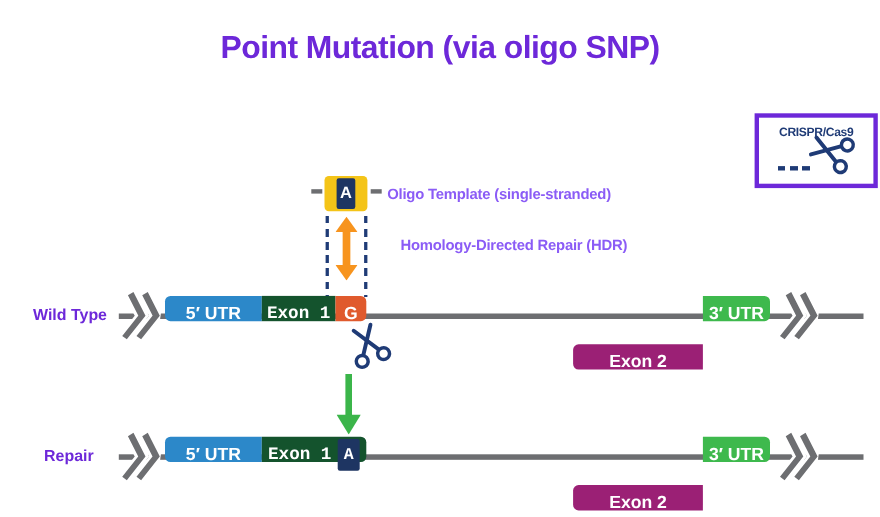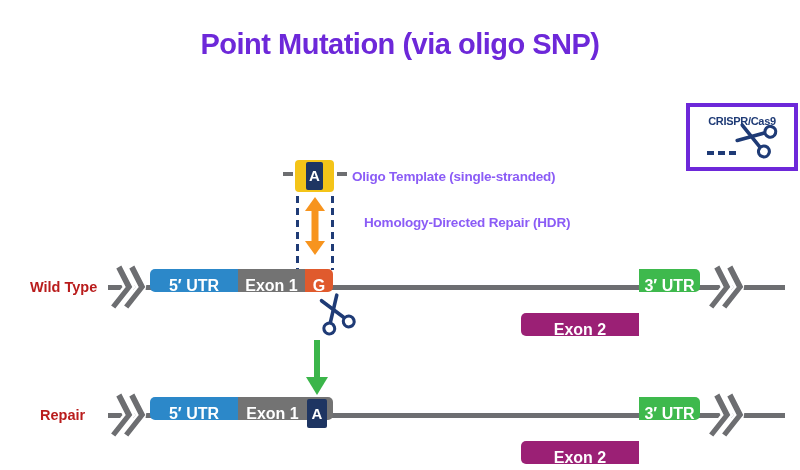--- a/index.html
+++ b/index.html
@@ -24,27 +24,27 @@
   .oligo-a{position:absolute;left:11px;top:2px;width:17px;height:28px;background:#1e3562;
           color:#fff;font-size:15px;font-weight:bold;text-align:center;line-height:28px;
           border-radius:2px;}
   .annot{position:absolute;font-size:13.5px;font-weight:bold;letter-spacing:-0.2px;color:#8b5cf6;}
 
   
   .vdash{position:absolute;top:196px;width:3px;height:74px;
          background:repeating-linear-gradient(180deg,#1f3b76 0 7px,transparent 7px 12px);}
 
   
-  .row-label{position:absolute;font-size:14.5px;font-weight:bold;color:#b91c1c;}
+  .row-label{position:absolute;font-size:14.5px;font-weight:bold;color:#6d28d9;}
   .gene-line{position:absolute;left:108px;width:677px;height:5px;background:#6d6e71;}
   .gbox{position:absolute;height:23px;color:#fff;font-size:16px;font-weight:bold;
         text-align:center;line-height:33px;white-space:nowrap;}
   .r-left{border-radius:5px 0 0 5px;}
   .r-right{border-radius:0 5px 5px 0;}
-  .blue{background:#2c88c9;} .yellow{background:#737373;} .orangered{background:#e05a2d;}
+  .blue{background:#2c88c9;} .yellow{background:#14532d;font-family:Liberation Mono, monospace;} .orangered{background:#e05a2d;}
   .purple{background:#9b2075;margin-top:44px;} .greenbox{background:#3eb94d;}
   .mut-exon1-label{display:block;padding-right:26px;text-align:center;line-height:33px;}
   .mut-a{position:absolute;right:6px;top:2px;width:20px;height:29px;background:#1e3562;
          color:#fff;font-size:15px;font-weight:bold;text-align:center;line-height:29px;
          border-radius:2px;}
 
   .chev{position:absolute;transform:skewX(-8deg);}
   .chev .w{fill:none;stroke:#fff;stroke-width:11;}
   .chev .g{fill:none;stroke:#6d6e71;stroke-width:5.5;}
 

